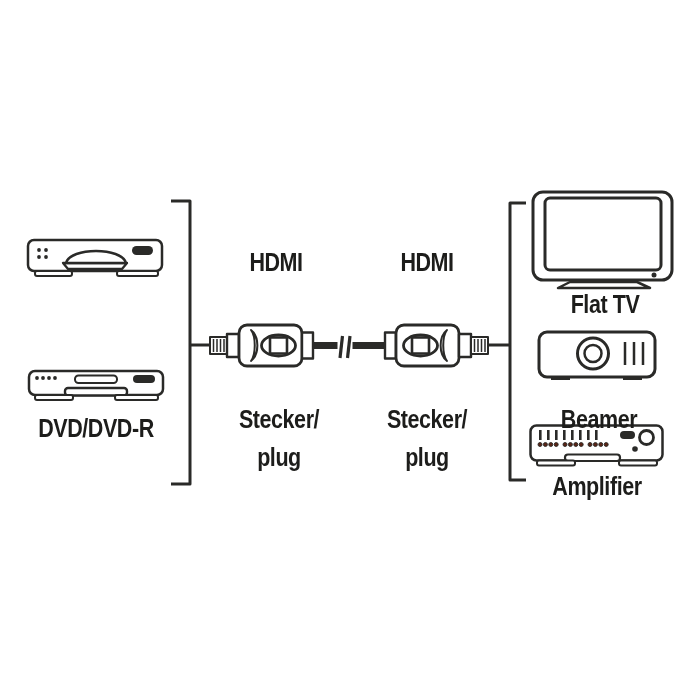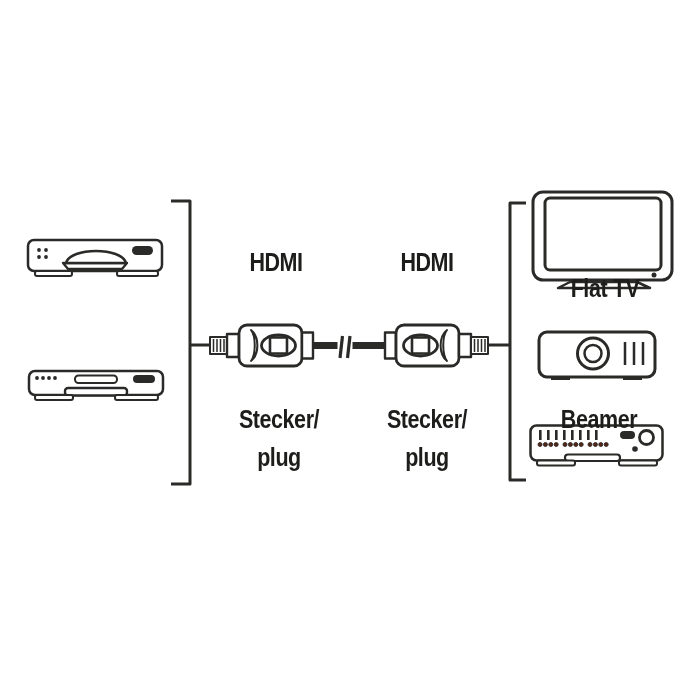--- a/index.html
+++ b/index.html
@@ -161,37 +161,41 @@
       <rect x="91" y="7" width="15" height="8" rx="4" stroke="none" fill="currentColor"></rect>
       <circle cx="117.5" cy="13.5" r="7" stroke-width="2.8" fill="#fff"></circle>
       <circle cx="106" cy="25" r="2.8" stroke="none" fill="currentColor"></circle>
       <rect x="36" y="30.5" width="55" height="6.5" rx="3" stroke-width="2.2" fill="#fff"></rect>
       <rect x="8" y="36.5" width="38" height="5" rx="2" stroke-width="2" fill="#fff"></rect>
       <rect x="90" y="36.5" width="38" height="5" rx="2" stroke-width="2" fill="#fff"></rect>
     </g>
   </svg>
 
 
+  <div class="lbl" style="left:96px;top:428px;">
+    <span>DVD/DVD-R</span></div>
 
   <div class="lbl" style="left:276px;top:262px;">
     <span>HDMI</span></div>
 
   <div class="lbl" style="left:427px;top:262px;">
     <span>HDMI</span></div>
 
   <div class="lbl" style="left:279px;top:419px;">
     <span>Stecker/</span></div>
   <div class="lbl" style="left:279px;top:457px;">
     <span>plug</span></div>
 
   <div class="lbl" style="left:427px;top:419px;">
     <span>Stecker/</span></div>
   <div class="lbl" style="left:427px;top:457px;">
     <span>plug</span></div>
 
-  <div class="lbl" style="left:605px;top:288px;">
+  <div class="lbl" style="left:605px;top:304px;">
     <span>Flat TV</span></div>
 
   <div class="lbl" style="left:599px;top:419px;">
     <span>Beamer</span></div>
 
+  <div class="lbl" style="left:597px;top:486px;">
+    <span>Amplifier</span></div>
 
 </div>
 
 </body></html>

